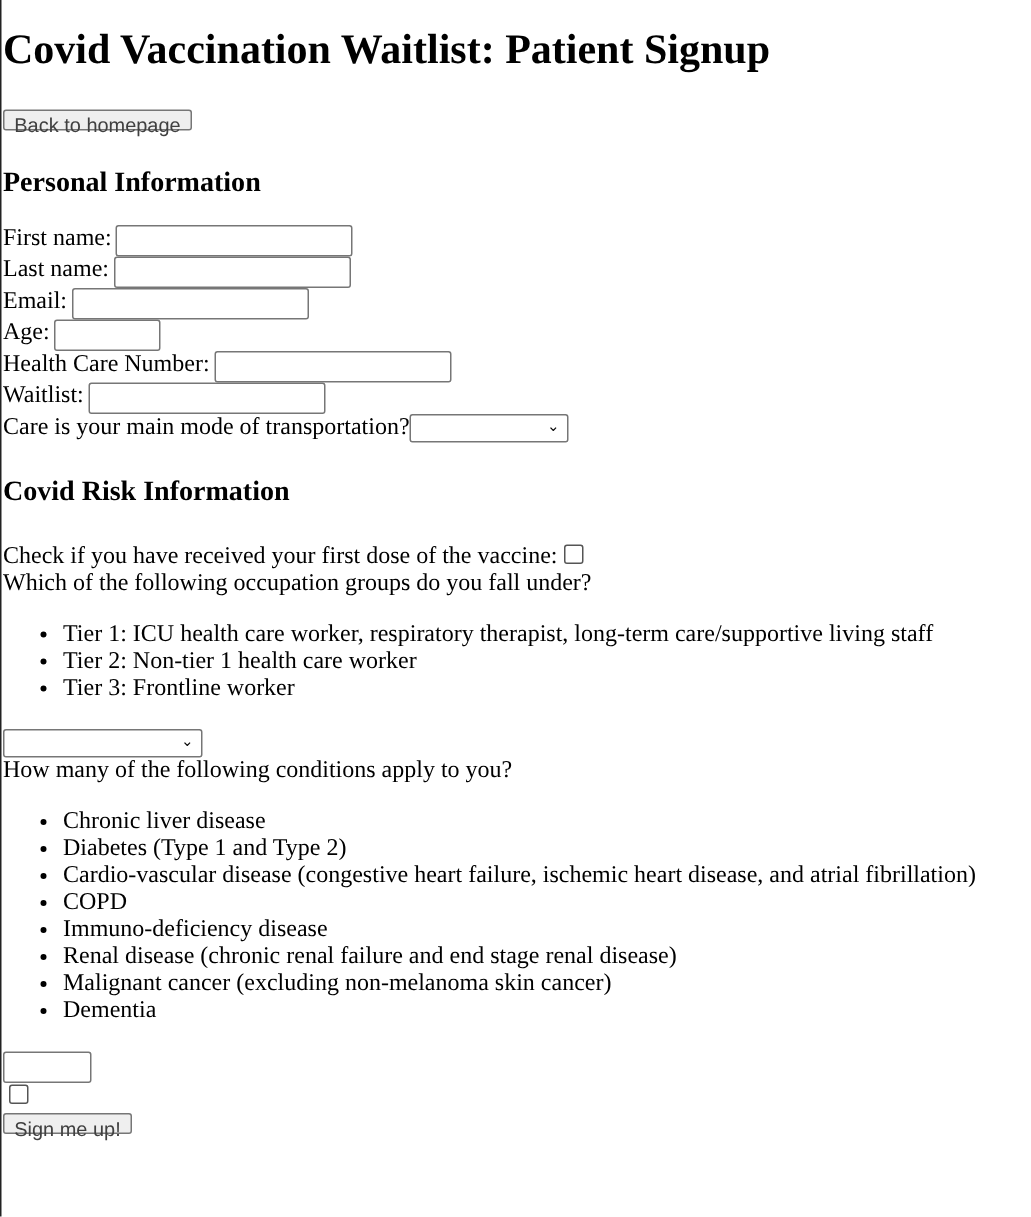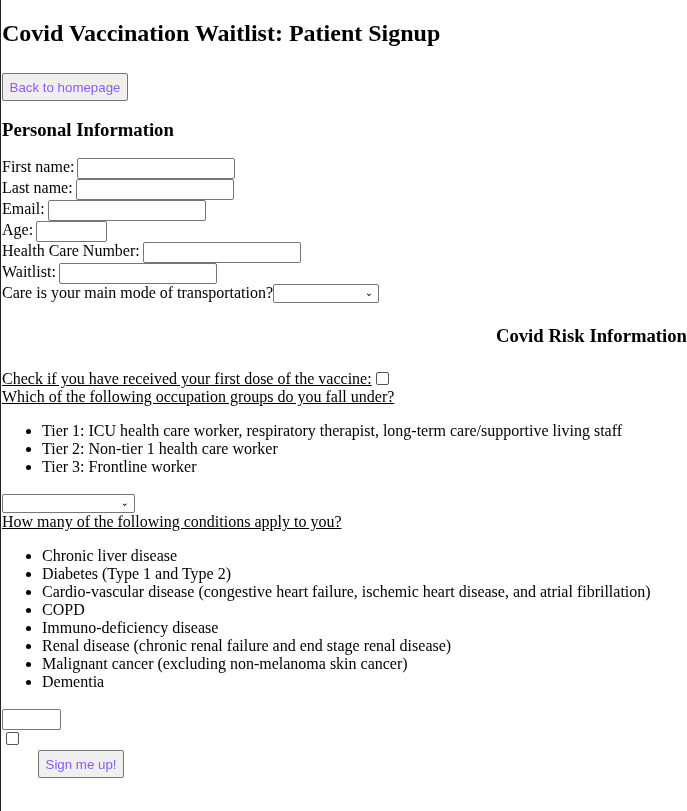--- a/index.html
+++ b/index.html
@@ -5,39 +5,39 @@
   html, body { margin: 0; padding: 0; background: #fff; }
   body {
     width: 687px; height: 811px; overflow: hidden;
     font-family: "Liberation Serif", serif;
     font-size: 16px; color: #000;
     border-left: 1px solid #222;
     box-sizing: border-box;
     padding-left: 1px;
     line-height: normal;
   }
-  h1 { font-size: 24px; font-weight: bold; margin: 15px 0 21px 0; line-height: 37px; }
+  h1 { font-size: 28px; font-weight: bold; margin: 15px 0 21px 0; line-height: 37px; }
   h3 { font-size: 18.7px; font-weight: bold; margin: 18px 0 18px 0; line-height: 21px; }
   .btn {
     font-family: "Liberation Sans", sans-serif; font-size: 13.3px;
     background: #efefef; border: 1px solid #767676; border-radius: 2px;
-    padding: 1px 6px; height: 28px; color: #8b5cf6; box-sizing: border-box;
+    padding: 1px 6px; height: 14px; color: #404040; box-sizing: border-box;
     line-height: 17px;
   }
   .row { height: 21px; display: flex; white-space: nowrap; }
   .txt { height: 21px; box-sizing: border-box; border: 1px solid #767676; border-radius: 2px; padding: 1px 2px; font-size: 13.3px; margin-left: 3px; }
   .w158 { width: 158px; }
   .w71 { width: 71px; }
   .sel {
     height: 19px; box-sizing: border-box; border: 1px solid #767676; border-radius: 2px;
     background: #fff; position: relative; display: inline-block;
   }
   .sel .chev { position: absolute; right: 5px; top: 2px; font-size: 10px; line-height: 12px; font-family: "DejaVu Sans", sans-serif; }
   .cb { width: 13px; height: 13px; box-sizing: border-box; border: 1px solid #555; border-radius: 2px; display: inline-block; margin-left: 4px; vertical-align: -1px; background: #fff; }
-  .line { height: 18px; line-height: 18px; white-space: nowrap; text-decoration: underline; }
+  .line { height: 18px; line-height: 18px; white-space: nowrap; }
   ul { margin: 16px 0 16px 0; padding-left: 40px; }
   li { height: 18px; line-height: 18px; white-space: nowrap; }
 </style>
 </head>
 <body>
 
 
 
 <h1>Covid Vaccination Waitlist: Patient Signup</h1>
 
@@ -72,21 +72,21 @@
   </div>
   <div class="row">
     <span>Care is your main mode of transportation?</span>
     <span class="sel" style="width:106px;">
       <span></span>
       <span class="chev">⌄</span>
     </span>
   </div>
 </div>
 
-<h3 style="margin-top:20px;text-align:right;">Covid Risk Information</h3>
+<h3 style="margin-top:20px;">Covid Risk Information</h3>
 
 <div style="height:6px;"></div>
 <div class="line">
   <span>Check if you have received your first dose of the vaccine:</span><span class="cb"></span>
 </div>
 <div class="line">Which of the following occupation groups do you fall under?</div>
 
 <ul>
   <li>Tier 1: ICU health care worker, respiratory therapist, long-term care/supportive living staff</li>
   <li>Tier 2: Non-tier 1 health care worker</li>
@@ -110,16 +110,16 @@
   <li>Malignant cancer (excluding non-melanoma skin cancer)</li>
   <li>Dementia</li>
 </ul>
 
 <div style="height:2px;"></div>
 <input class="txt" type="text" style="width: 59px; margin-left: 0px; display: block;" value="">
 <div class="line">
   <span class="cb"></span>
 </div>
 <div style="height:2px;"></div>
-<button class="btn" style="width:86px;margin-left:36px;">Sign me up!</button>
+<button class="btn" style="width:86px;">Sign me up!</button>
 
 
 
 
 </body></html>

